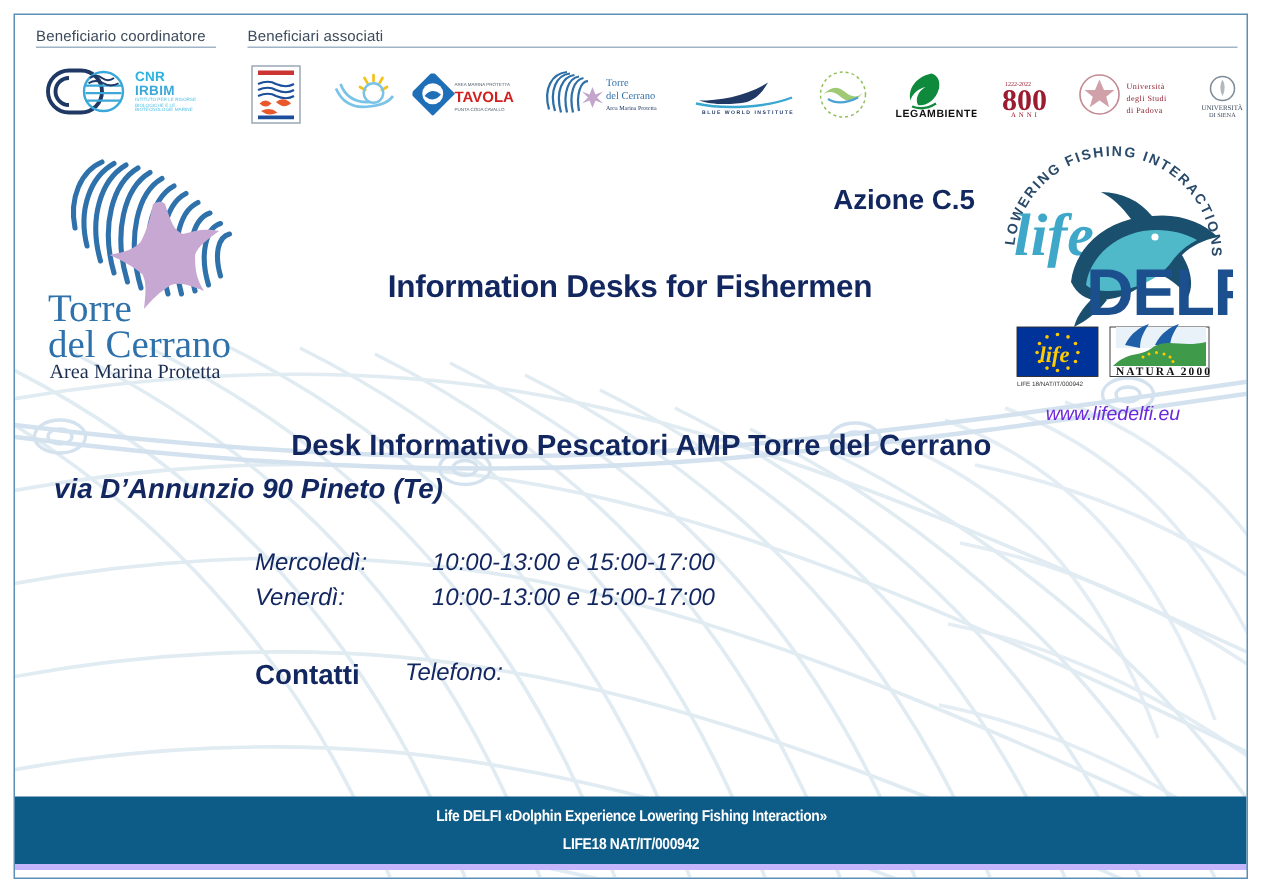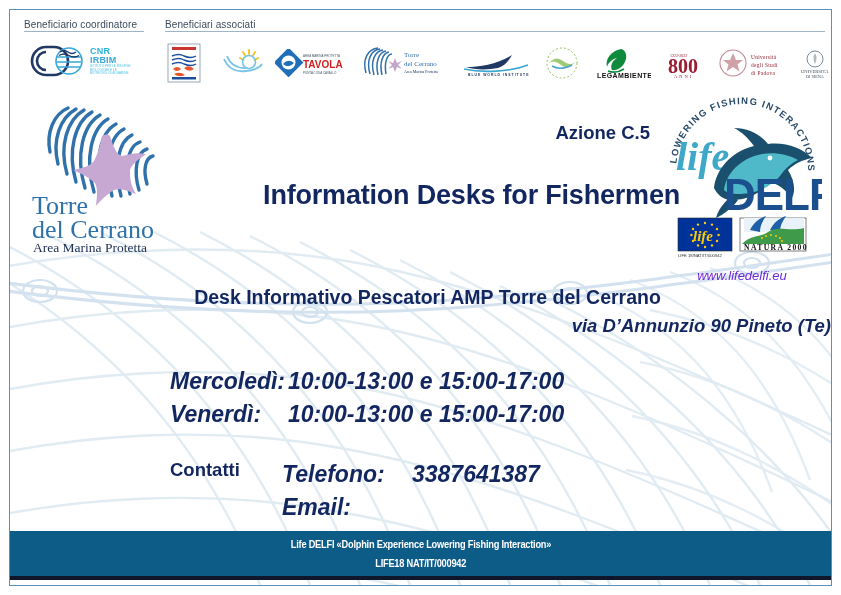--- a/index.html
+++ b/index.html
@@ -122,22 +122,22 @@
     text-align: right;
     font-size: 18.5px;
     font-weight: bold;
     color: #12265f;
     z-index: 14;
   }
   #maintitle {
     position: absolute;
     left: 160px; top: 180px;
     width: 520px;
-    text-align: right;
-    font-size: 27px;
+    text-align: center;
+    font-size: 21px;
     font-weight: bold;
     color: #12265f;
     letter-spacing: -.2px;
     z-index: 14;
   }
 
   
   #body-block {
     position: absolute;
     left: 10px; top: 286px;
@@ -147,70 +147,70 @@
   }
 
   #desk-line {
     text-align: center;
     font-size: 19.5px;
     font-weight: bold;
     white-space: nowrap;
     margin-left: 14px;
   }
   #addr-line {
-    text-align: right;
+    text-align: left;
     font-size: 18.5px;
     font-style: italic;
     font-weight: bold;
     margin-top: 6px;
     margin-left: 26px;
     white-space: nowrap;
   }
 
   .info-group {
     display: flex;
     align-items: flex-start;
     margin-left: 160px;
   }
   #orari-group  { margin-top: 28px; }
-  #contatti-group { margin-top: 28px; gap: 12px; }
+  #contatti-group { margin-top: 28px; }
 
   .info-key {
     font-size: 18.5px;
     font-weight: bold;
     white-space: nowrap;
     flex: 0 0 auto;
     padding-top: 1px;
   }
   #orari-group .info-key { width: 110px; }
   #contatti-group .info-key { width: 100px; }
 
   .info-rows { flex: 1 1 auto; }
 
   .info-row {
     display: flex;
-    font-size: 23px;
+    font-size: 16px;
     font-style: italic;
-    font-weight: bold;
+    font-weight: normal;
     white-space: nowrap;
     line-height: 1.42;
   }
   .row-lbl  { flex: 0 0 auto; }
   .row-val  { flex: 0 0 auto; }
 
   #orari-group .row-lbl { width: 118px; }
   #contatti-group .row-lbl { width: 130px; }
 
   
   #footer {
     position: absolute;
     left: 10px; top: 531px;
     width: 821px; height: 49px;
     background: #0d5b87;
-    border-bottom: 4px solid #0f172a;
+    border-bottom: 4px solid #c4b5fd;
     z-index: 20;
     display: flex;
     flex-direction: column;
     align-items: center;
     justify-content: center;
   }
   .foot-line {
     color: #ffffff;
     font-weight: bold;
     font-size: 10.5px;
@@ -574,24 +574,22 @@
           <span class="row-val">10:00-13:00 e 15:00-17:00</span>
         </div>
       </div>
     </div>
 
     <div class="info-group" id="contatti-group">
       <div class="info-key">Contatti</div>
       <div class="info-rows">
         <div class="info-row">
           <span class="row-lbl">Telefono:</span>
-          <span class="row-val">3387641387</span>
         </div>
         <div class="info-row">
-          <span class="row-lbl">Email:</span>
         </div>
       </div>
     </div>
   </div>
 
   <div id="footer">
     <div class="foot-line" id="foot1">Life DELFI «Dolphin Experience Lowering Fishing Interaction»</div>
     <div class="foot-line" id="foot2">LIFE18 NAT/IT/000942</div>
   </div>
 

